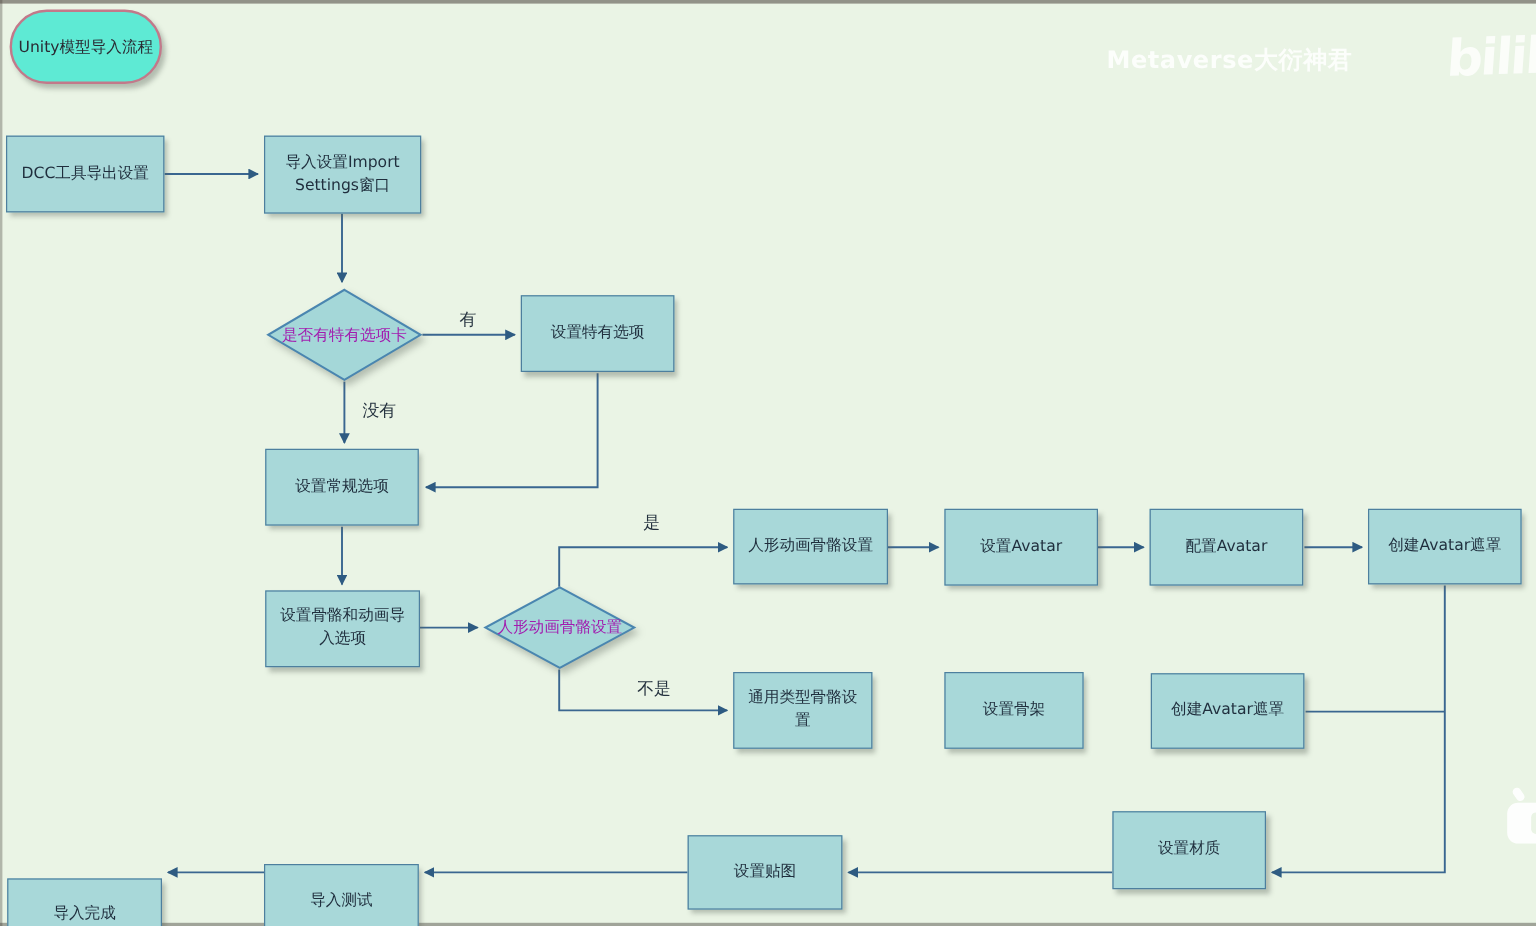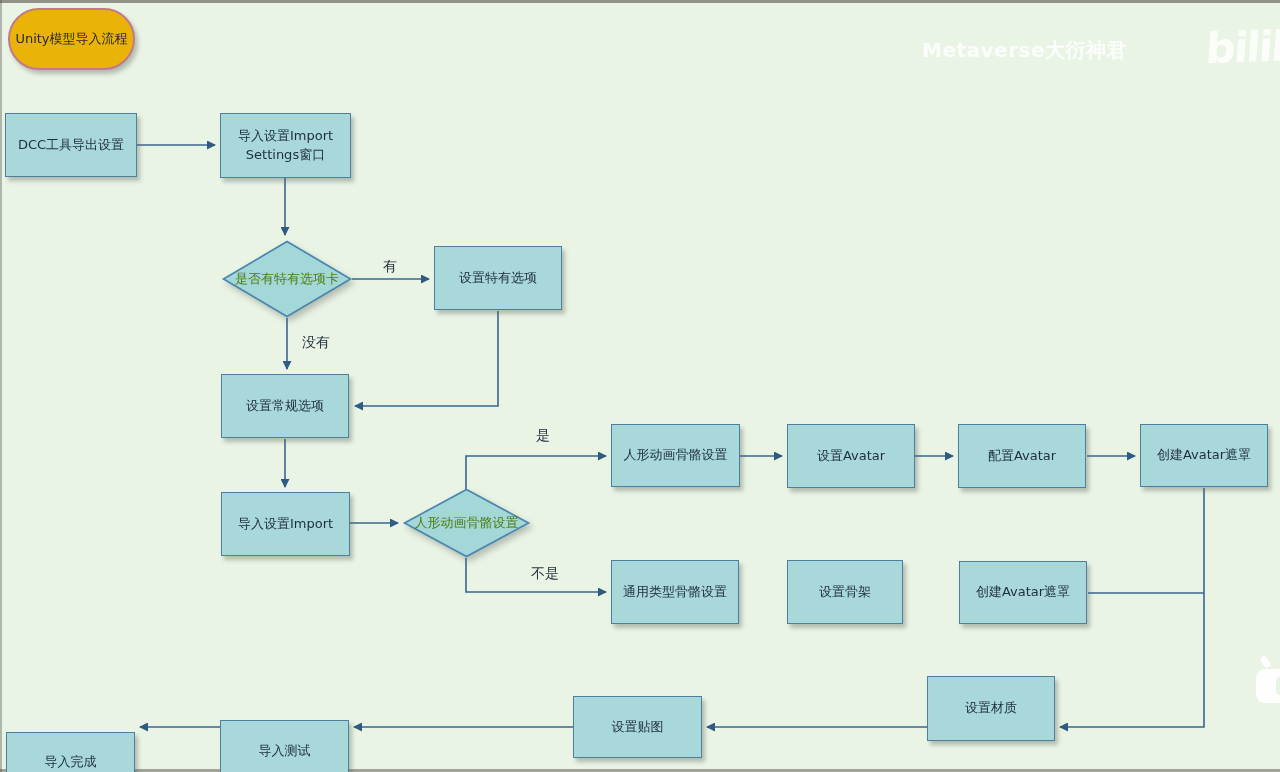--- a/index.html
+++ b/index.html
@@ -18,33 +18,33 @@
   .rect{
     position:absolute;box-sizing:border-box;
     background:#a8d8d9;border:1.7px solid #4d7f9e;
     box-shadow:3px 4px 4px rgba(90,100,90,.38);
     display:flex;align-items:center;justify-content:center;
     text-align:center;font-size:13px;color:#1f2e3d;line-height:1.45;
     padding:3px 8px;
   }
   .ellipse{
     position:absolute;box-sizing:border-box;
-    background:#eab308;border:2px solid #c2798a;border-radius:32px;
+    background:#5eead4;border:2px solid #c2798a;border-radius:32px;
     box-shadow:3px 4px 4px rgba(90,100,90,.38);
     display:flex;align-items:center;justify-content:center;
     text-align:center;font-size:13px;color:#2a2a33;
   }
   .diamond{position:absolute;}
   .diamond svg{position:absolute;left:0;top:0;width:100%;height:100%;overflow:visible;
     filter:drop-shadow(3px 4px 3px rgba(90,100,90,.38));}
   .diamond polygon{fill:#a4d7d8;stroke:#4a86b0;stroke-width:1.7;}
   .diamond .lbl{
     position:absolute;left:0;top:0;right:0;bottom:0;
     display:flex;align-items:center;justify-content:center;
-    font-size:13px;color:#4d7c0f;text-align:right;
+    font-size:13px;color:#a21caf;text-align:right;
   }
   .edge-label{position:absolute;font-size:14px;color:#25323f;}
 
   .watermark{
     position:absolute;left:922px;top:37px;
     font-size:20px;font-weight:bold;letter-spacing:.5px;
     color:rgba(255,255,255,.85);white-space:nowrap;
   }
   .bili-logo{
     position:absolute;left:1206px;top:22px;
@@ -106,21 +106,21 @@
 
 <div class="rect" style="left:434px;top:246px;width:128px;height:64px">
   <span>设置特有选项</span>
 </div>
 
 <div class="rect" style="left:221px;top:374px;width:128px;height:64px">
   <span>设置常规选项</span>
 </div>
 
 <div class="rect" style="left:221px;top:492px;width:129px;height:64px">
-  <span>导入设置Import</span>
+  <span>设置骨骼和动画导入选项</span>
 </div>
 
 <div class="diamond" style="left:403px;top:488px;width:127px;height:70px">
   <svg viewBox="0 0 127 70">
     <polygon points="63.5,1.5 125.5,35 63.5,68.5 1.5,35"></polygon>
   </svg>
   <span class="lbl">人形动画骨骼设置</span>
 </div>
 
 <div class="rect" style="left:611px;top:424px;width:129px;height:63px">
@@ -132,21 +132,21 @@
 </div>
 
 <div class="rect" style="left:958px;top:424px;width:128px;height:64px">
   <span>配置Avatar</span>
 </div>
 
 <div class="rect" style="left:1140px;top:424px;width:128px;height:63px">
   <span>创建Avatar遮罩</span>
 </div>
 
-<div class="rect" style="left:611px;top:560px;width:128px;height:64px">
+<div class="rect" style="left:611px;top:560px;width:116px;height:64px">
   <span>通用类型骨骼设置</span>
 </div>
 
 <div class="rect" style="left:787px;top:560px;width:116px;height:64px">
   <span>设置骨架</span>
 </div>
 
 <div class="rect" style="left:959px;top:561px;width:128px;height:63px">
   <span>创建Avatar遮罩</span>
 </div>

